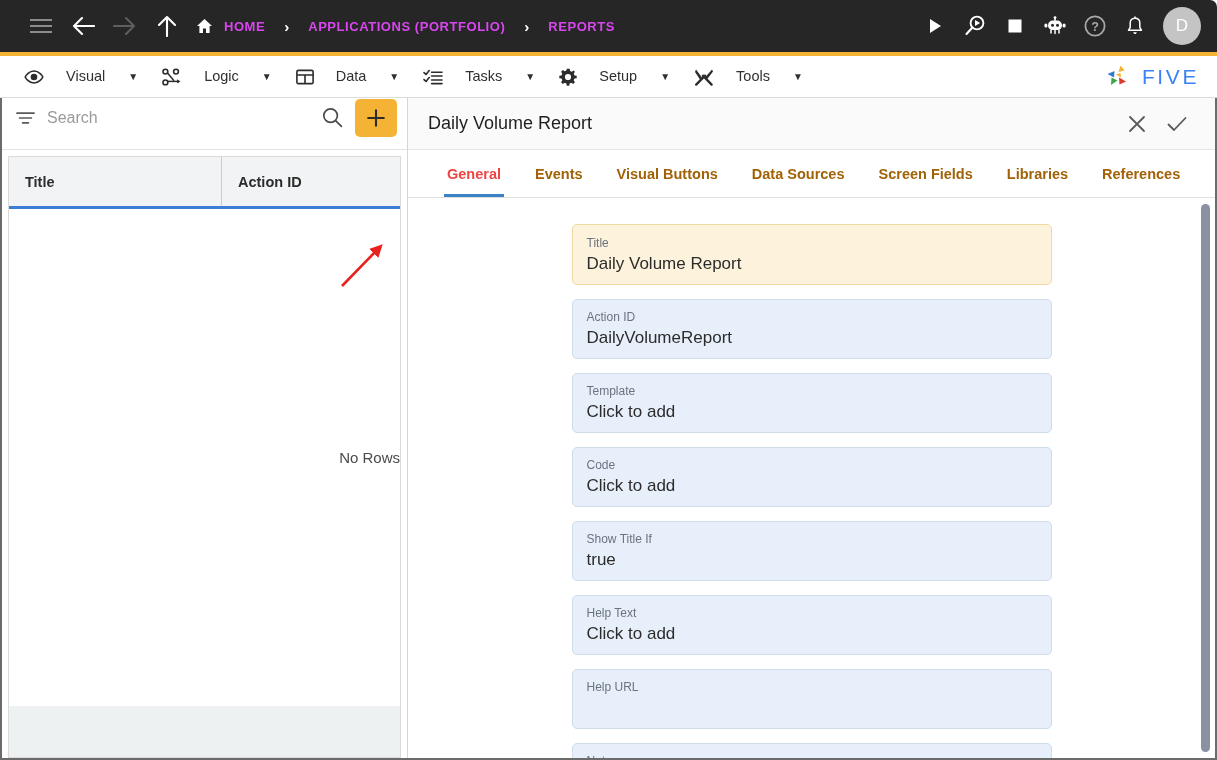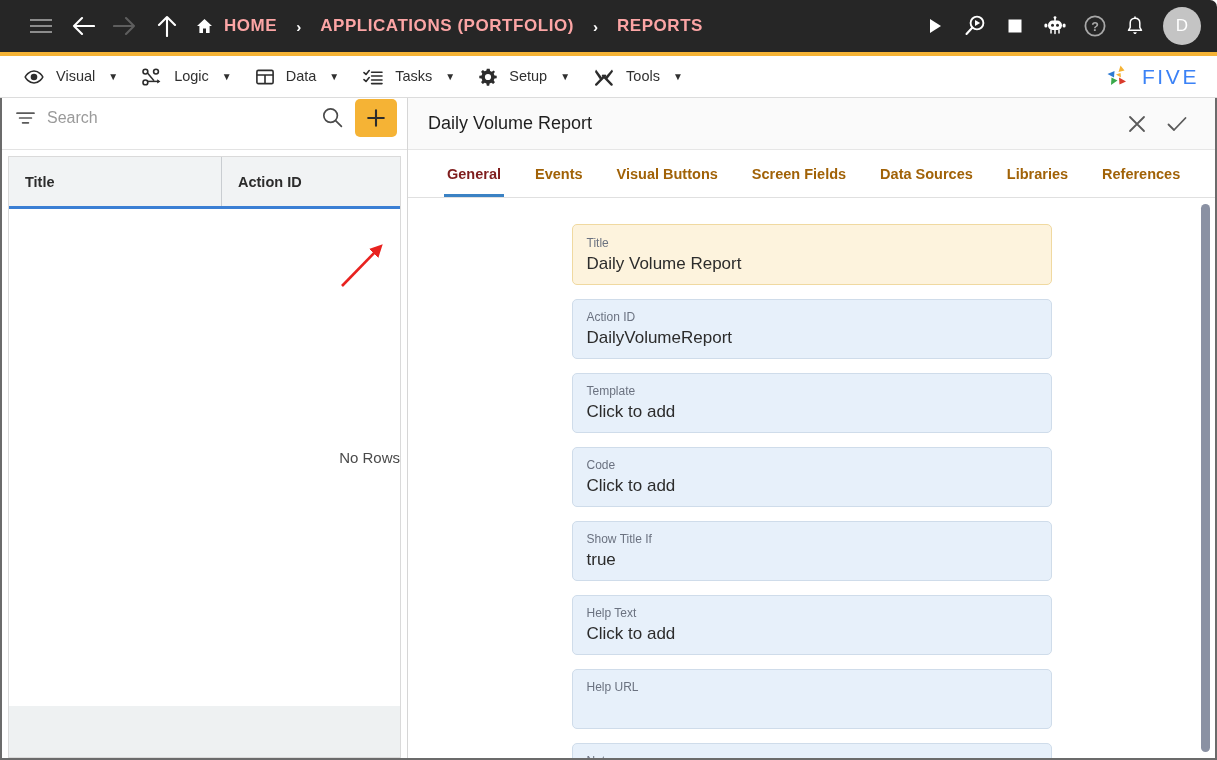--- a/index.html
+++ b/index.html
@@ -29,22 +29,22 @@
   .topbar-left { display: flex; align-items: center; gap: 0; flex: 1; min-width: 0; }
   .nav-icon {
     width: 42px; height: 40px;
     display: flex; align-items: center; justify-content: center;
     color: #ffffff;
     flex-shrink: 0;
   }
   .nav-icon.dim { color: #6f6f6f; }
   .nav-icon svg { display: block; }
   .crumb {
-    color: #fca5a5;
-    font-size: 17px;
+    color: #d946ef;
+    font-size: 13px;
     font-weight: bold;
     letter-spacing: 0.55px;
     white-space: nowrap;
     padding: 0 2px;
   }
   .crumb-home { display: flex; align-items: center; gap: 9px; margin-left: 8px; }
   .crumb-sep {
     color: #ffffff; font-size: 15px; font-weight: bold;
     margin: 0 17px; line-height: 1;
   }
@@ -68,21 +68,21 @@
   .menubar {
     height: 42px;
     background: #ffffff;
     display: flex; align-items: center;
     padding-left: 18px;
     border-bottom: 1px solid #dcdcdc;
     flex-shrink: 0;
     position: relative;
   }
   .menu-item {
-    display: flex; align-items: center; gap: 12px;
+    display: flex; align-items: center; gap: 22px;
     padding: 0 18px 0 6px;
     height: 100%;
     color: #303030;
     font-size: 14.5px;
     white-space: nowrap;
   }
   .menu-item .mlabel { line-height: 1; }
   .caret { font-size: 10px; margin-left: 1px; color: #303030; }
   .micon { display: flex; align-items: center; justify-content: center; color: #2c2c2c; }
   .logo {
@@ -202,21 +202,21 @@
     background: #ffffff;
   }
   .tab {
     display: flex; align-items: center;
     padding: 0 17px;
     font-size: 14.5px; font-weight: bold;
     color: #a16207;
     position: relative;
     white-space: nowrap;
   }
-  .tab.active { color: #7f1d1d; }
+  .tab.active { color: #ef4444; }
   .tab.active::after {
     content: ""; position: absolute;
     left: 14px; right: 14px; bottom: 0; height: 3px;
     background: #3b82c4;
   }
   .form-scroll {
     flex: 1; min-height: 0;
     position: relative;
     overflow: hidden;
     background: #ffffff;
@@ -513,22 +513,22 @@
           <svg width="22" height="20" viewBox="0 0 22 20">
             <path d="M2.5 10.5 L8 16 L19.5 4" stroke="#5a5a5a" stroke-width="1.8" fill="none" stroke-linecap="round" stroke-linejoin="round"></path>
           </svg>
         </span>
       </div>
 
       <div class="tabbar">
         <div class="tab active">General</div>
         <div class="tab">Events</div>
         <div class="tab">Visual Buttons</div>
+        <div class="tab">Data Sources</div>
         <div class="tab">Screen Fields</div>
-        <div class="tab">Data Sources</div>
         <div class="tab">Libraries</div>
         <div class="tab">References</div>
       </div>
 
       <div class="form-scroll">
         <div class="form-inner">
 
           <div class="field highlight">
             <span class="f-label">Title</span>
             <span class="f-value">Daily Volume Report</span>

